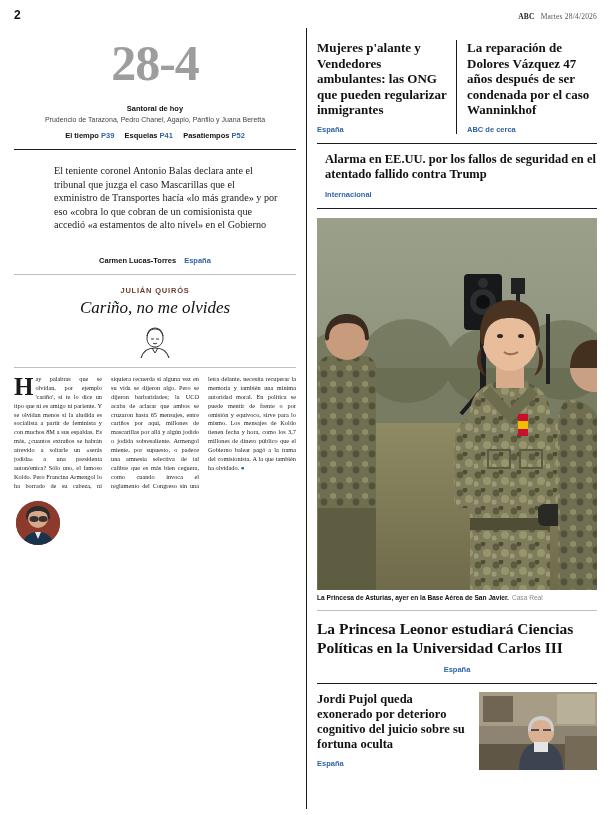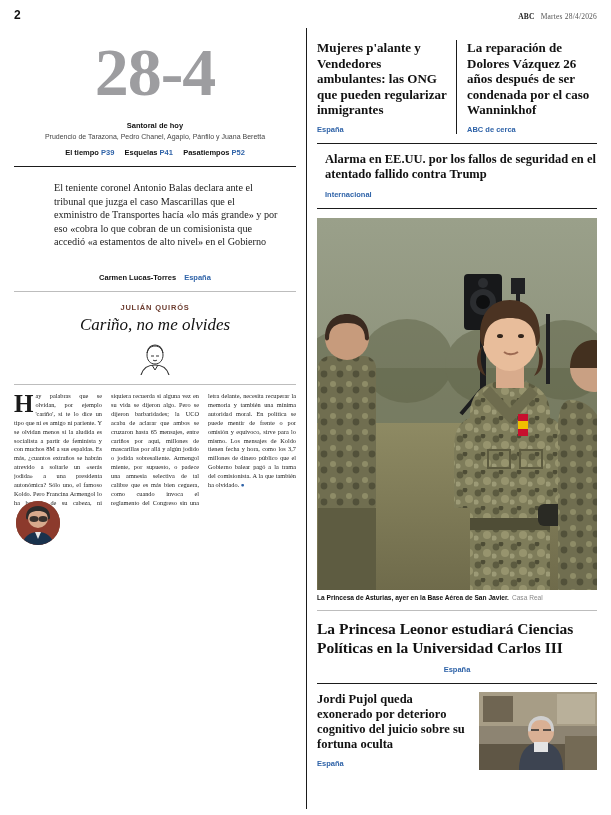--- a/index.html
+++ b/index.html
@@ -49,21 +49,21 @@
   
   .masthead { text-align: center; padding-top: 14px; }
   .masthead .word {
     font-family: "Liberation Serif", serif;
     font-size: 38px; letter-spacing: 5px;
     color: #a9a9ab; font-weight: bold;
     line-height: 1;
   }
   .masthead .bignum {
     font-family: "Liberation Serif", serif;
-    font-size: 68px; line-height: .95;
+    font-size: 50px; line-height: .95;
     color: #9d9da0; font-weight: bold;
     letter-spacing: -1px;
     margin-top: -2px;
   }
 
   .santoral {
     text-align: center;
     margin-top: 16px;
     font-family: "Liberation Sans", sans-serif;
   }
@@ -315,21 +315,21 @@
     <div class="vrule"></div>
 
     <div class="col-right">
 
       <div class="briefs">
         <div class="brief">
           <h3>Mujeres p'alante y Vendedores ambulantes: las ONG que pueden regularizar inmigrantes</h3>
           <div class="sec-tag">España</div>
         </div>
         <div class="brief">
-          <h3>La reparación de Dolores Vázquez 26 años después de ser condenada por el caso Wanninkhof</h3>
+          <h3>La reparación de Dolores Vázquez 47 años después de ser condenada por el caso Wanninkhof</h3>
           <div class="sec-tag">ABC de cerca</div>
         </div>
       </div>
 
       <div class="hrule"></div>
 
       <div class="banner">
         <h3>Alarma en EE.UU. por los fallos de seguridad en el atentado fallido contra Trump</h3>
         <div class="sec-tag">Internacional</div>
       </div>

